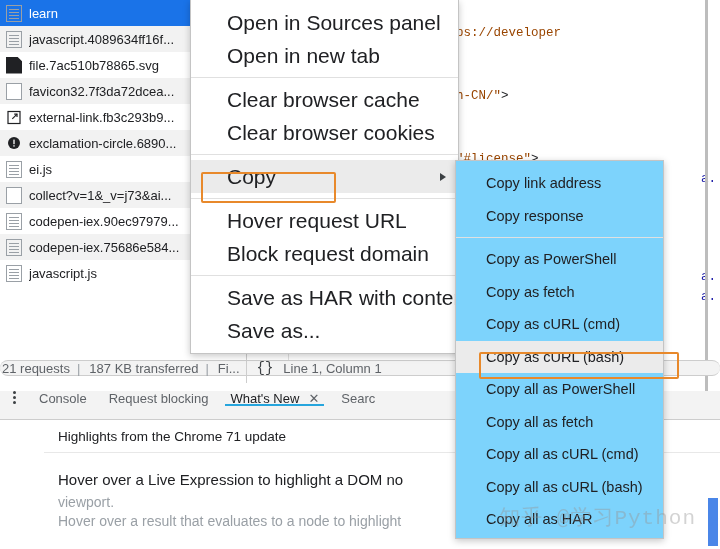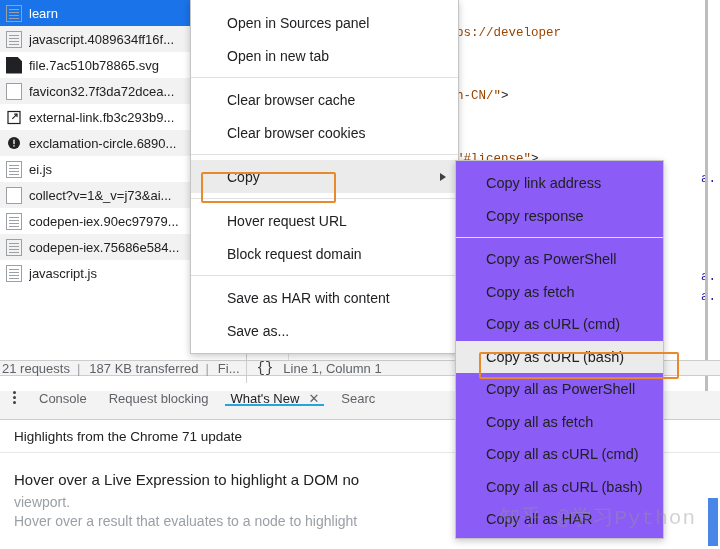--- a/index.html
+++ b/index.html
@@ -145,20 +145,21 @@
     right: 0;
     height: 16px;
     background: #f3f3f3;
     border-top: 1px solid #cdcdcd;
     border-bottom: 1px solid #cdcdcd;
     display: flex;
     align-items: center;
     font-size: 13px;
     color: #5f6368;
     box-sizing: border-box;
+    border-radius: 11px;
   }
   .status-summary {
     padding-left: 2px;
     white-space: nowrap;
   }
   .status-sep {
     color: #9aa0a6;
     margin: 0 7px;
   }
   .status-divider {
@@ -237,20 +238,21 @@
 
   
   .whatsnew {
     position: absolute;
     left: 0;
     top: 420px;
     right: 0;
     bottom: 0;
     background: #ffffff;
     overflow: hidden;
+    padding-left: 44px;
   }
   .wn-header {
     height: 32px;
     display: flex;
     align-items: center;
     padding-left: 14px;
     font-size: 13.5px;
     color: #202124;
     border-bottom: 1px solid #e8e8e8;
   }
@@ -282,21 +284,21 @@
     box-shadow: 0 2px 7px rgba(0,0,0,0.22);
     padding: 6px 0 6px 0;
     box-sizing: border-box;
     z-index: 40;
   }
   .ctx-item {
     height: 33px;
     display: flex;
     align-items: center;
     padding: 0 12px 0 36px;
-    font-size: 14px;
+    font-size: 21px;
     color: #202124;
     white-space: nowrap;
     position: relative;
     box-sizing: border-box;
   }
   .ctx-item.hovered {
     background: #ebebeb;
   }
   .ctx-sep {
     height: 1px;
@@ -323,21 +325,21 @@
     pointer-events: none;
     z-index: 60;
   }
 
   
   .ctx-submenu {
     position: absolute;
     left: 455px;
     top: 160px;
     width: 209px;
-    background: #8b5cf6;
+    background: #7dd3fc;
     border: 1px solid #c4c4c4;
     box-shadow: 0 2px 7px rgba(0,0,0,0.22);
     padding: 6px 0 2px 0;
     box-sizing: border-box;
     z-index: 45;
   }
   .ctx-submenu .ctx-item {
     height: 32.5px;
     padding: 0 12px 0 30px;
     font-size: 14.5px;

